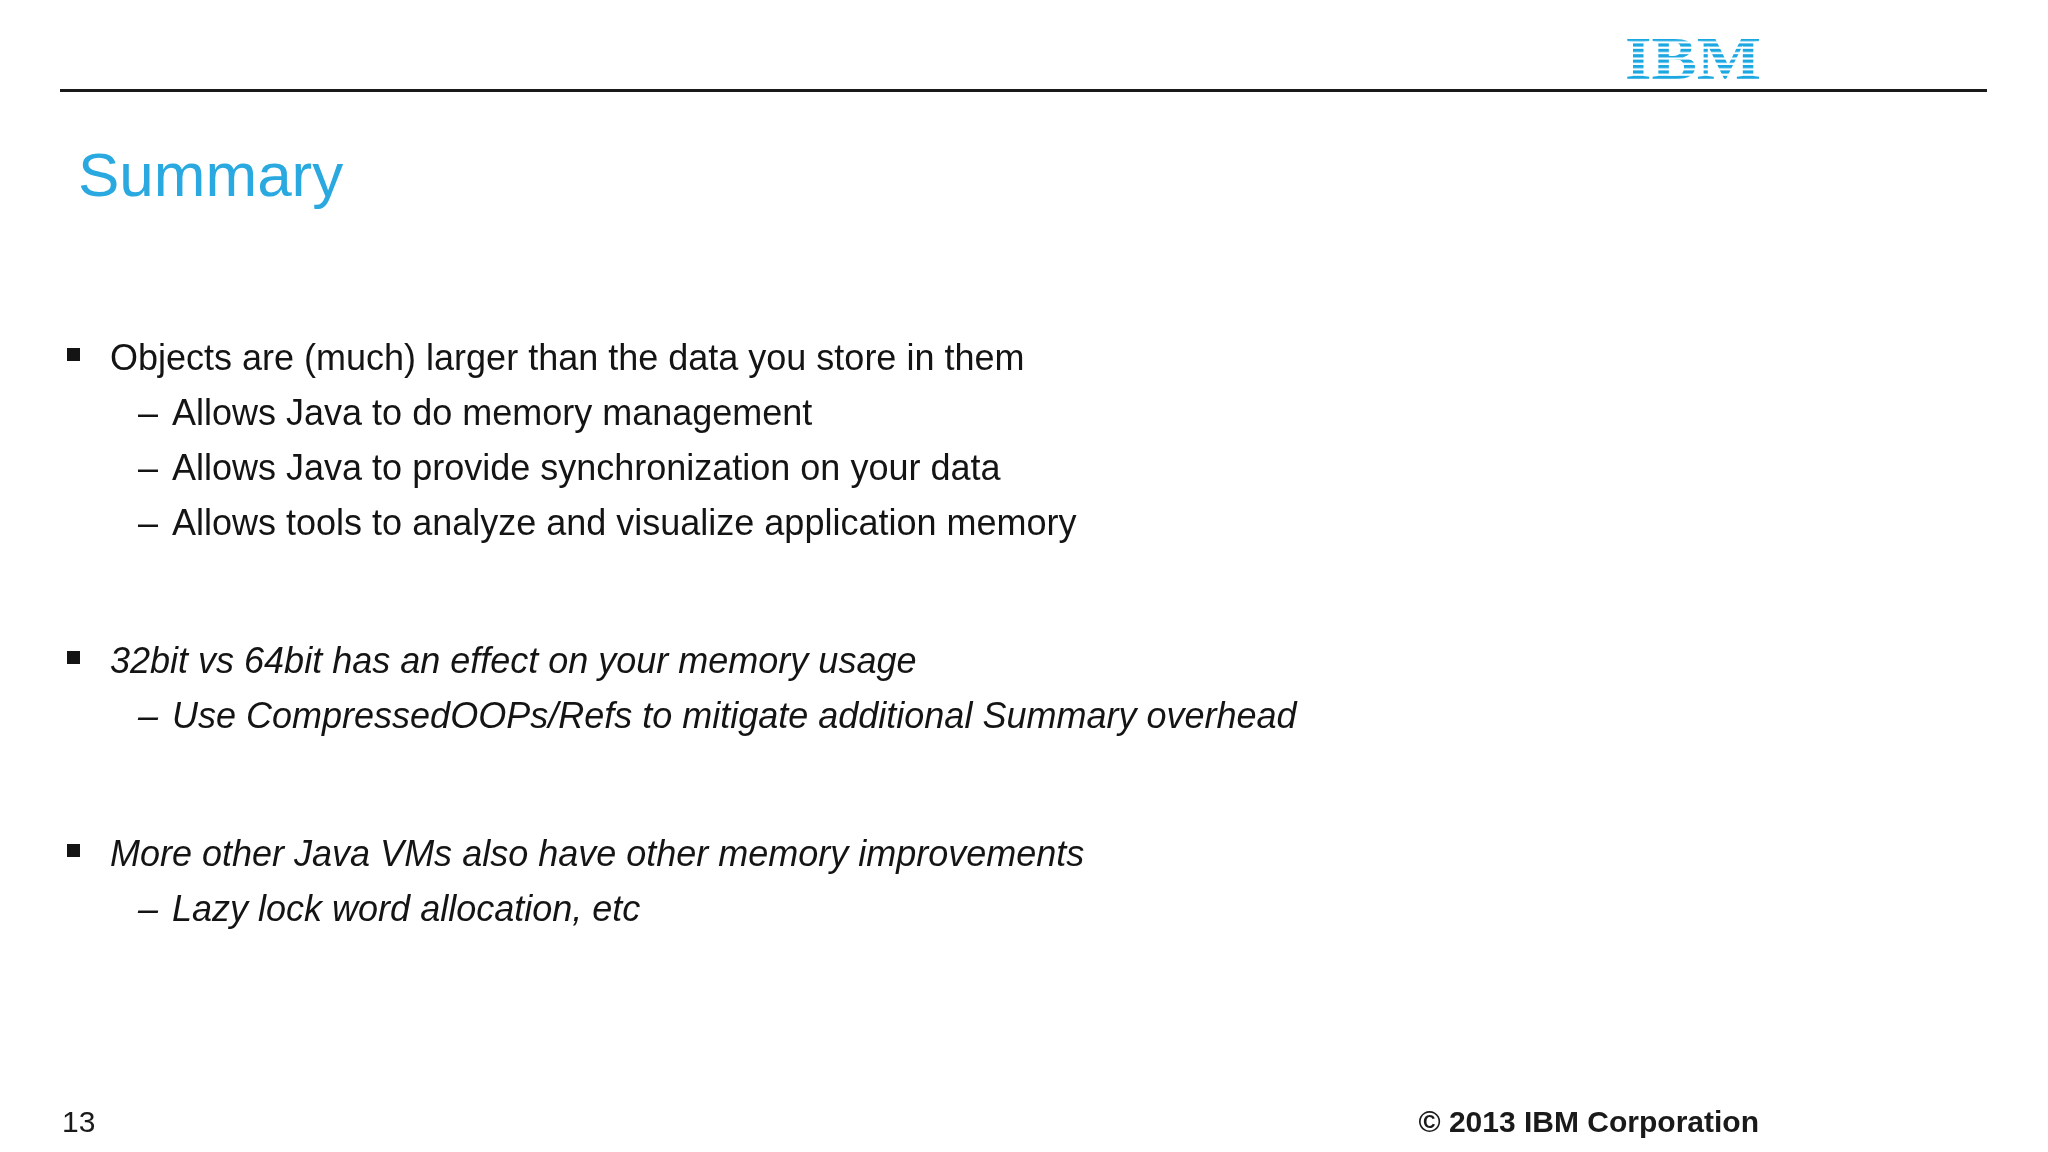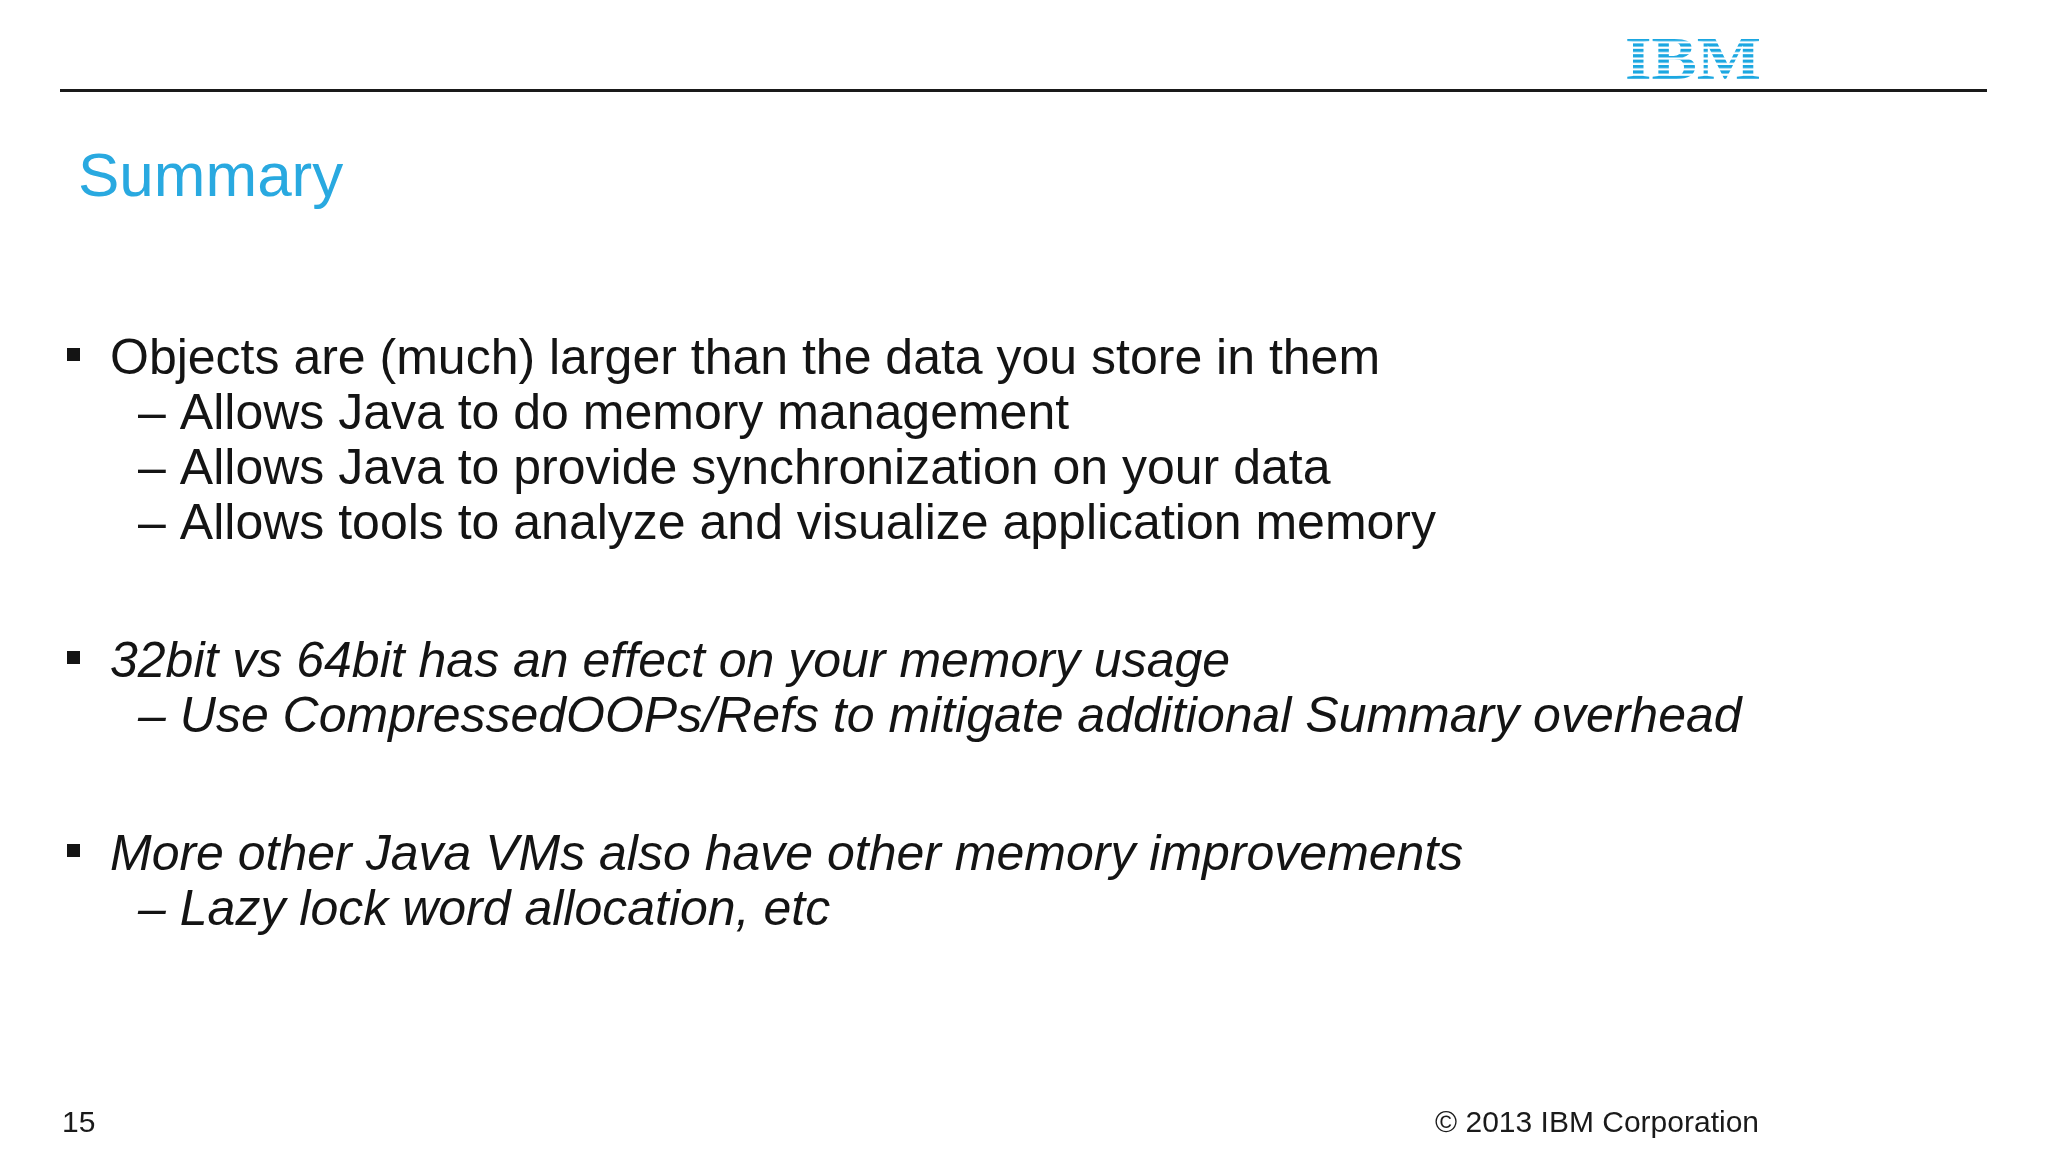--- a/index.html
+++ b/index.html
@@ -39,21 +39,21 @@
     color: var(--accent, #29a9e0);
     letter-spacing: 0px;
   }
   
   .content {
     position: absolute;
     top: 330px; left: 66px; right: 40px;
   }
   .group + .group { margin-top: 83px; font-style: italic; }
   .l1, .l2 {
-    font-size: 50px;
+    font-size: 36px;
     line-height: 55px;
     display: flex;
     align-items: flex-start;
     color: #141414;
   }
   .sq {
     flex: none;
     width: 13px; height: 13px;
     margin: 18px 30px 0 1px;
     background: #141414;
@@ -70,20 +70,21 @@
     font-size: 30px;
     line-height: 1.2;
     color: #1a1a1a;
   }
   .copyright {
     position: absolute;
     right: 61px; bottom: 12px;
     font-size: 30px;
     line-height: 1.2;
     color: #1a1a1a;
+    font-weight: bold;
   }
 </style>
 </head>
 <body>
 
 <div class="slide">
 
   <div class="logo">
     <svg width="134" height="42" viewBox="0 0 134 42">
       <defs>
@@ -143,16 +144,16 @@
     </div>
     <div class="subs">
   <div class="l2">
     <span class="dash">–</span>
     <span class="l2-text">Lazy lock word allocation, etc</span>
   </div>
 </div>
   </section>
 </main>
 
-  <div class="page-number">15</div>
+  <div class="page-number">13</div>
   <div class="copyright">© 2013 IBM Corporation</div>
 
 </div>
 
 </body></html>

